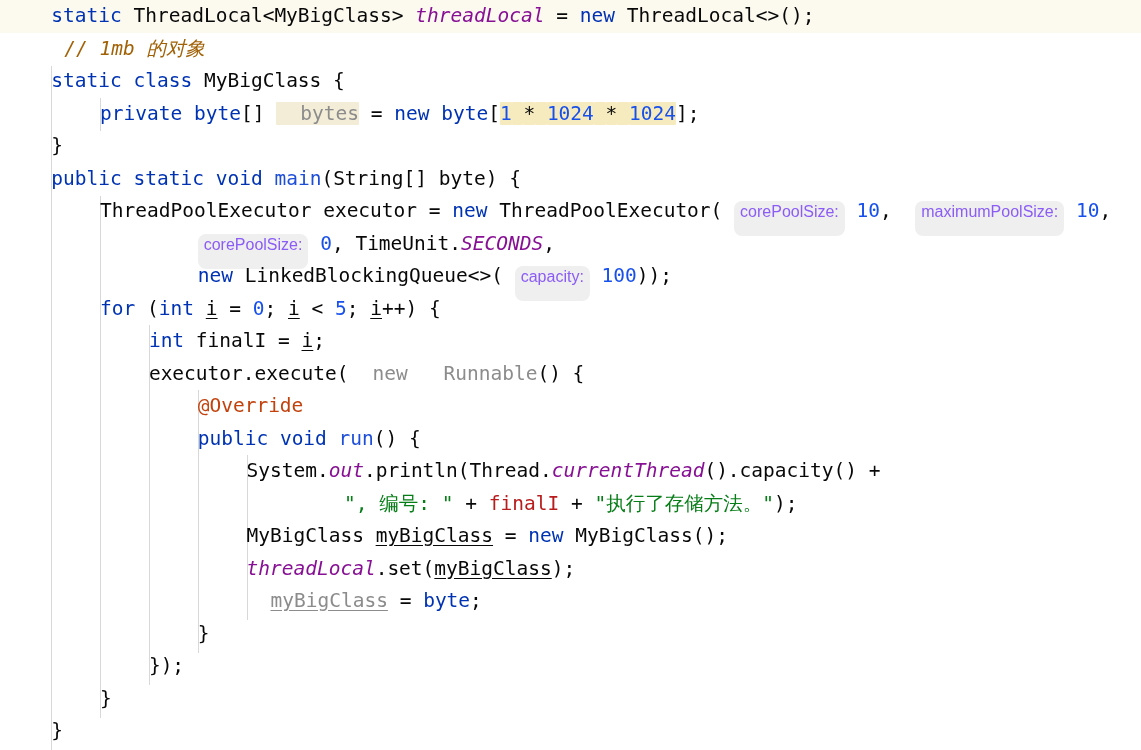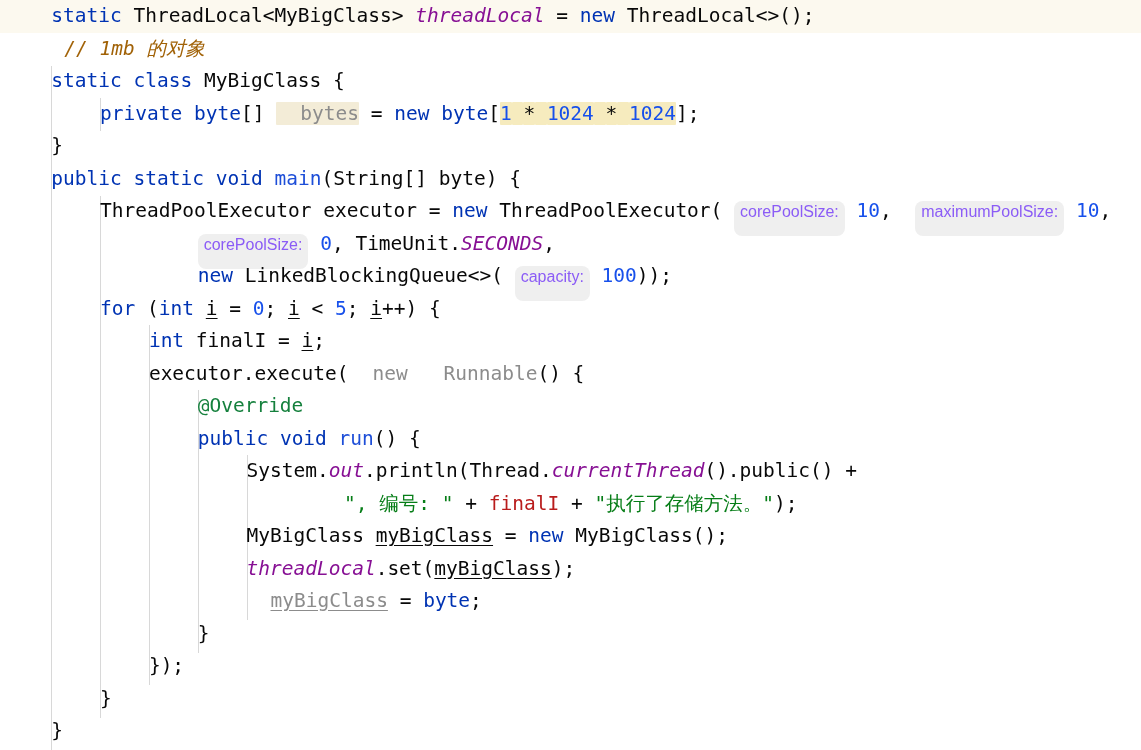--- a/index.html
+++ b/index.html
@@ -53,21 +53,21 @@
   .line > span { white-space: pre; }
 
   
   .kw       { color: #0033b3; }           
   .plain    { color: #080808; }
   .num      { color: #1750eb; }           
   .str      { color: #067d17; }           
   .cmt      { color: #a16207; font-style: italic; margin-left: 13px; }  
   .fielditl { color: #871094; font-style: italic; }  
   .field    { color: #b91c1c; }                      
-  .anno     { color: #15803d; margin-top: 44px; }           
+  .anno     { color: #c2410c; margin-top: 44px; }           
   .method   { color: #1d4ed8; }           
   .grey     { color: #8c8c8c; padding-left: 24px; }           
   .under    { text-decoration: underline; text-underline-offset: 3px; }
 
   
   .hl {
     background: #f6ebbe;
     border-radius: 1px;
   }
   
@@ -108,21 +108,21 @@
       <div class="line" style="top: 130px; padding-left: 51.3px;"><span class="plain">}</span></div>
       <div class="line" style="top: 162.5px; padding-left: 51.3px;"><span class="kw">public</span><span class="plain"> </span><span class="kw">static</span><span class="plain"> </span><span class="kw">void</span><span class="plain"> </span><span class="method">main</span><span class="plain">(String[] byte) {</span></div>
       <div class="line" style="top: 195px; padding-left: 100.1px;"><span class="plain">ThreadPoolExecutor executor = </span><span class="kw">new</span><span class="plain"> </span><span class="plain">ThreadPoolExecutor(</span><span class="plain"> </span><span class="hint">corePoolSize:</span><span class="plain"> </span><span class="num">10</span><span class="plain">,</span><span class="plain">  </span><span class="hint">maximumPoolSize:</span><span class="plain"> </span><span class="num">10</span><span class="plain">,</span></div>
       <div class="line" style="top: 227.5px; padding-left: 197.7px;"><span class="hint">corePoolSize:</span><span class="plain"> </span><span class="num">0</span><span class="plain">, TimeUnit.</span><span class="fielditl">SECONDS</span><span class="plain">,</span></div>
       <div class="line" style="top: 260px; padding-left: 197.7px;"><span class="kw">new</span><span class="plain"> </span><span class="plain">LinkedBlockingQueue&lt;&gt;(</span><span class="plain"> </span><span class="hint">capacity:</span><span class="plain"> </span><span class="num">100</span><span class="plain">));</span></div>
       <div class="line" style="top: 292.5px; padding-left: 100.1px;"><span class="kw">for</span><span class="plain"> (</span><span class="kw">int</span><span class="plain"> </span><span class="plain under">i</span><span class="plain"> = </span><span class="num">0</span><span class="plain">; </span><span class="plain under">i</span><span class="plain"> &lt; </span><span class="num">5</span><span class="plain">; </span><span class="plain under">i</span><span class="plain">++) {</span></div>
       <div class="line" style="top: 325px; padding-left: 148.9px;"><span class="kw">int</span><span class="plain"> finalI = </span><span class="plain under">i</span><span class="plain">;</span></div>
       <div class="line" style="top: 357.5px; padding-left: 148.9px;"><span class="plain">executor.execute(</span><span class="grey">new</span><span class="plain"> </span><span class="grey">Runnable</span><span class="plain">() {</span></div>
       <div class="line" style="top: 390px; padding-left: 197.7px;"><span class="anno">@Override</span></div>
       <div class="line" style="top: 422.5px; padding-left: 197.7px;"><span class="kw">public</span><span class="plain"> </span><span class="kw">void</span><span class="plain"> </span><span class="method">run</span><span class="plain">() {</span></div>
-      <div class="line" style="top: 455px; padding-left: 246.5px;"><span class="plain">System.</span><span class="fielditl">out</span><span class="plain">.println(Thread.</span><span class="fielditl">currentThread</span><span class="plain">().public() +</span></div>
+      <div class="line" style="top: 455px; padding-left: 246.5px;"><span class="plain">System.</span><span class="fielditl">out</span><span class="plain">.println(Thread.</span><span class="fielditl">currentThread</span><span class="plain">().capacity() +</span></div>
       <div class="line" style="top: 487.5px; padding-left: 344.1px;"><span class="str">", 编号: "</span><span class="plain"> + </span><span class="field">finalI</span><span class="plain"> + </span><span class="str">"执行了存储方法。"</span><span class="plain">);</span></div>
       <div class="line" style="top: 520px; padding-left: 246.5px;"><span class="plain">MyBigClass </span><span class="plain under">myBigClass</span><span class="plain"> = </span><span class="kw">new</span><span class="plain"> </span><span class="plain">MyBigClass();</span></div>
       <div class="line" style="top: 552.5px; padding-left: 246.5px;"><span class="fielditl">threadLocal</span><span class="plain">.set(</span><span class="plain under">myBigClass</span><span class="plain">);</span></div>
       <div class="line" style="top: 585px; padding-left: 246.5px;"><span class="grey under">myBigClass</span><span class="plain"> = </span><span class="kw">byte</span><span class="plain">;</span></div>
       <div class="line" style="top: 617.5px; padding-left: 197.7px;"><span class="plain">}</span></div>
       <div class="line" style="top: 650px; padding-left: 148.9px;"><span class="plain">});</span></div>
       <div class="line" style="top: 682.5px; padding-left: 100.1px;"><span class="plain">}</span></div>
       <div class="line" style="top: 715px; padding-left: 51.3px;"><span class="plain">}</span></div>
     </div>
 </div>

